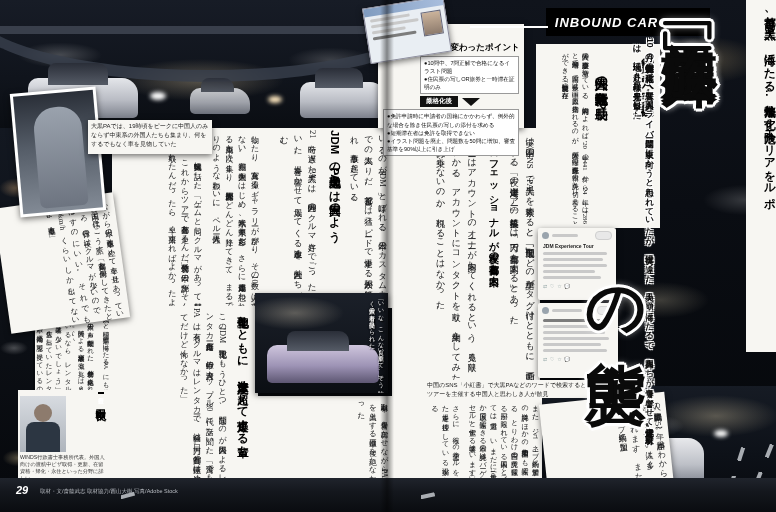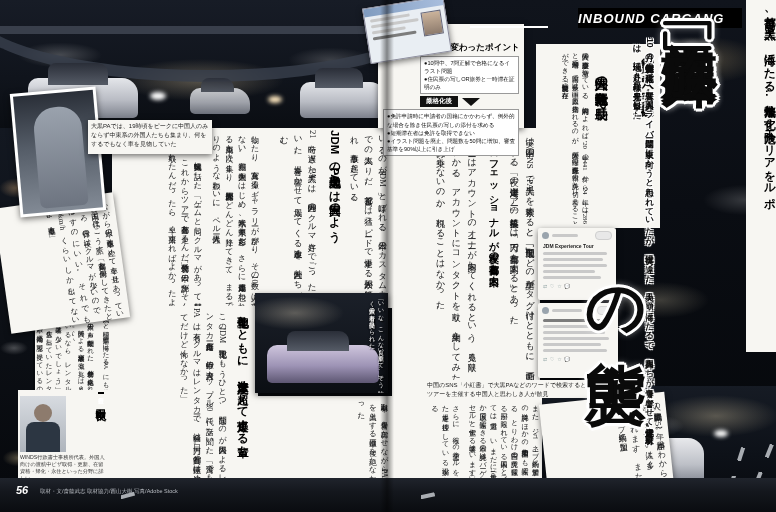--- a/index.html
+++ b/index.html
@@ -218,37 +218,37 @@
   <div class="dash" style="left:196px;top:60px;height:60px;transform:rotate(18deg);"></div>
   <div class="dash" style="left:222px;top:56px;height:64px;transform:rotate(22deg);"></div>
   <div class="glow" style="left:178px;top:44px;width:14px;height:7px;background:#fff;"></div>
 </div>
 
 <div class="abs white shadow v bodytxt" style="left:544px;top:398px;width:118px;height:96px;transform:rotate(-6deg);
             font-size:8px;line-height:1.55;padding:4px;z-index:13;">
   <p>人の更新期間は3〜5年。日本語がわからず、交通法規を理解してない人は多く、今後も事故の増加は予想されます。また、ジュネーブ条約に加盟</p>
 </div>
 
-<div class="abs" style="left:578px;top:8px;width:164px;height:20px;background:#000;z-index:20;display:flex;align-items:center;justify-content:flex-start;">
+<div class="abs" style="left:546px;top:8px;width:164px;height:28px;background:#000;z-index:20;display:flex;align-items:center;justify-content:center;">
   <span style="color:#fff;font-weight:bold;font-style:italic;font-size:13px;letter-spacing:1px;">INBOUND CARGANG</span>
 </div>
 <div class="abs" style="left:470px;top:26px;width:78px;height:2px;background:#fff;z-index:20;"></div>
 
 <div class="abs white v" style="right:0;top:0;width:30px;height:344px;font-weight:bold;font-size:11.5px;line-height:1.1;
             color:#000;padding-top:8px;text-align:left;z-index:21;">首都高、大黒PA、海ほたる…無法地帯と化す危険エリアをルポ</div>
 
 <div class="abs v" style="left:616px;top:38px;width:40px;height:404px;font-weight:bold;font-size:8.5px;line-height:1.45;
             color:#0d0d0d;z-index:21;
             text-shadow:-1px -1px 0 #fff,1px -1px 0 #fff,-1px 1px 0 #fff,1px 1px 0 #fff,0 0 3px #fff;">10月の外免切替制度の厳格化で、悪質な外国人ドライバー問題は収束に向かうと思われていたが、現実は違った。大黒ふ頭や海ほたるで、外国人たちが爆音を響かせて〝爆走族〟化。取材班は、現地に赴き異様な光景を目撃した!</div>
 
 <div class="abs v bigtitle" style="left:662px;top:10px;height:496px;font-size:56px;z-index:22;">外国人「爆走族」</div>
 <div class="abs v bigtitle" style="left:586px;top:248px;height:230px;font-size:60px;z-index:22;">の実態</div>
 
 <div class="abs ph" style="left:0;top:478px;width:776px;height:34px;z-index:15;
        background:linear-gradient(180deg,#20242c 0%,#14171d 40%,#0a0c10 100%);">
   <div class="dash" style="left:120px;top:6px;height:26px;transform:rotate(75deg);"></div>
   <div class="dash" style="left:420px;top:6px;height:26px;transform:rotate(78deg);"></div>
-  <span class="abs" style="left:16px;top:6px;color:#fff;font-weight:bold;font-style:italic;font-size:11px;">56</span>
+  <span class="abs" style="left:16px;top:6px;color:#fff;font-weight:bold;font-style:italic;font-size:11px;">29</span>
   <span class="abs" style="left:40px;top:10px;color:#b8bcc2;font-size:5.5px;">取材・文/斎藤武志 取材協力/西山大樹 写真/Adobe Stock</span>
 </div>
 
 <div class="abs" style="left:380px;top:0;width:14px;height:512px;z-index:40;pointer-events:none;
             background:linear-gradient(90deg,rgba(0,0,0,0) 0%,rgba(0,0,0,.45) 50%,rgba(0,0,0,0) 100%);"></div>
 
 </body></html>

